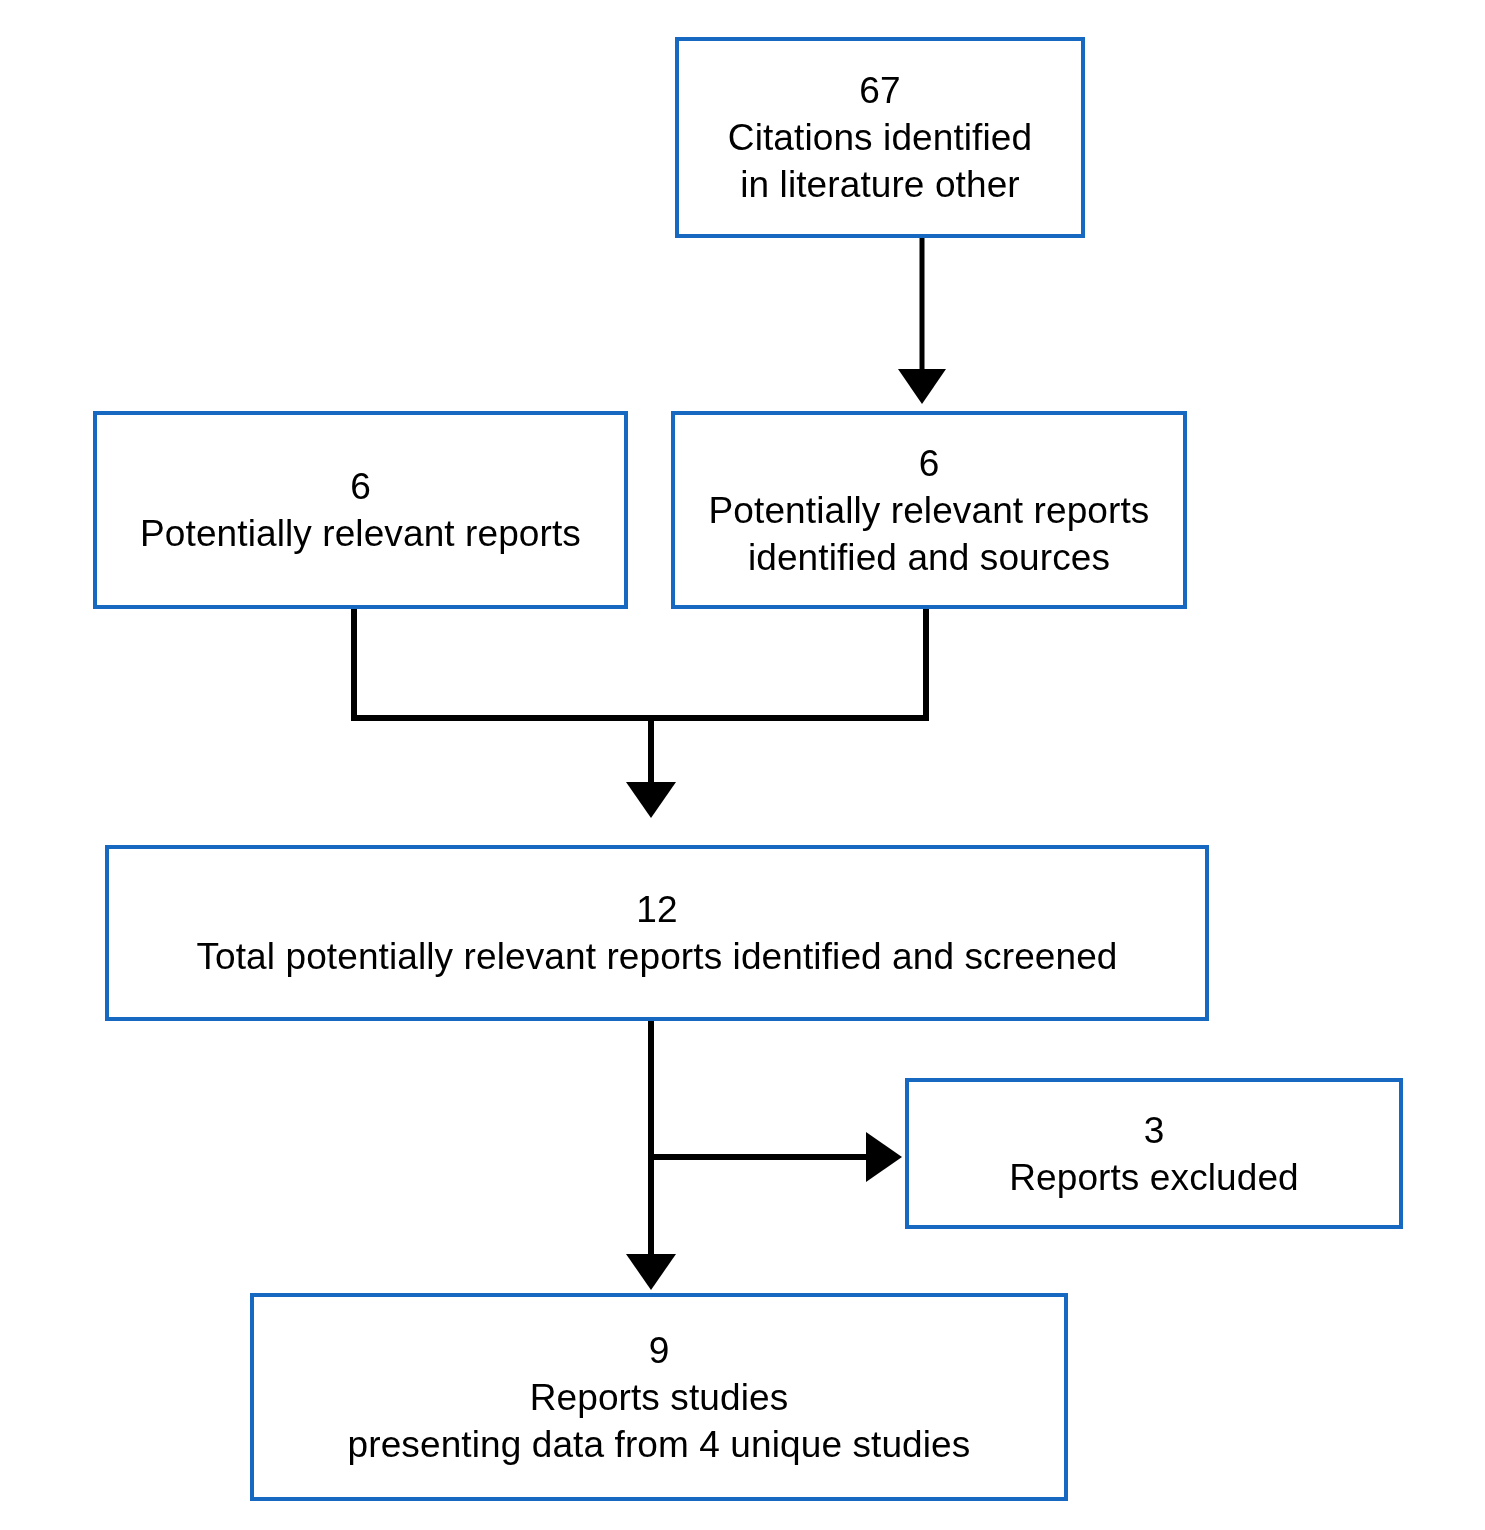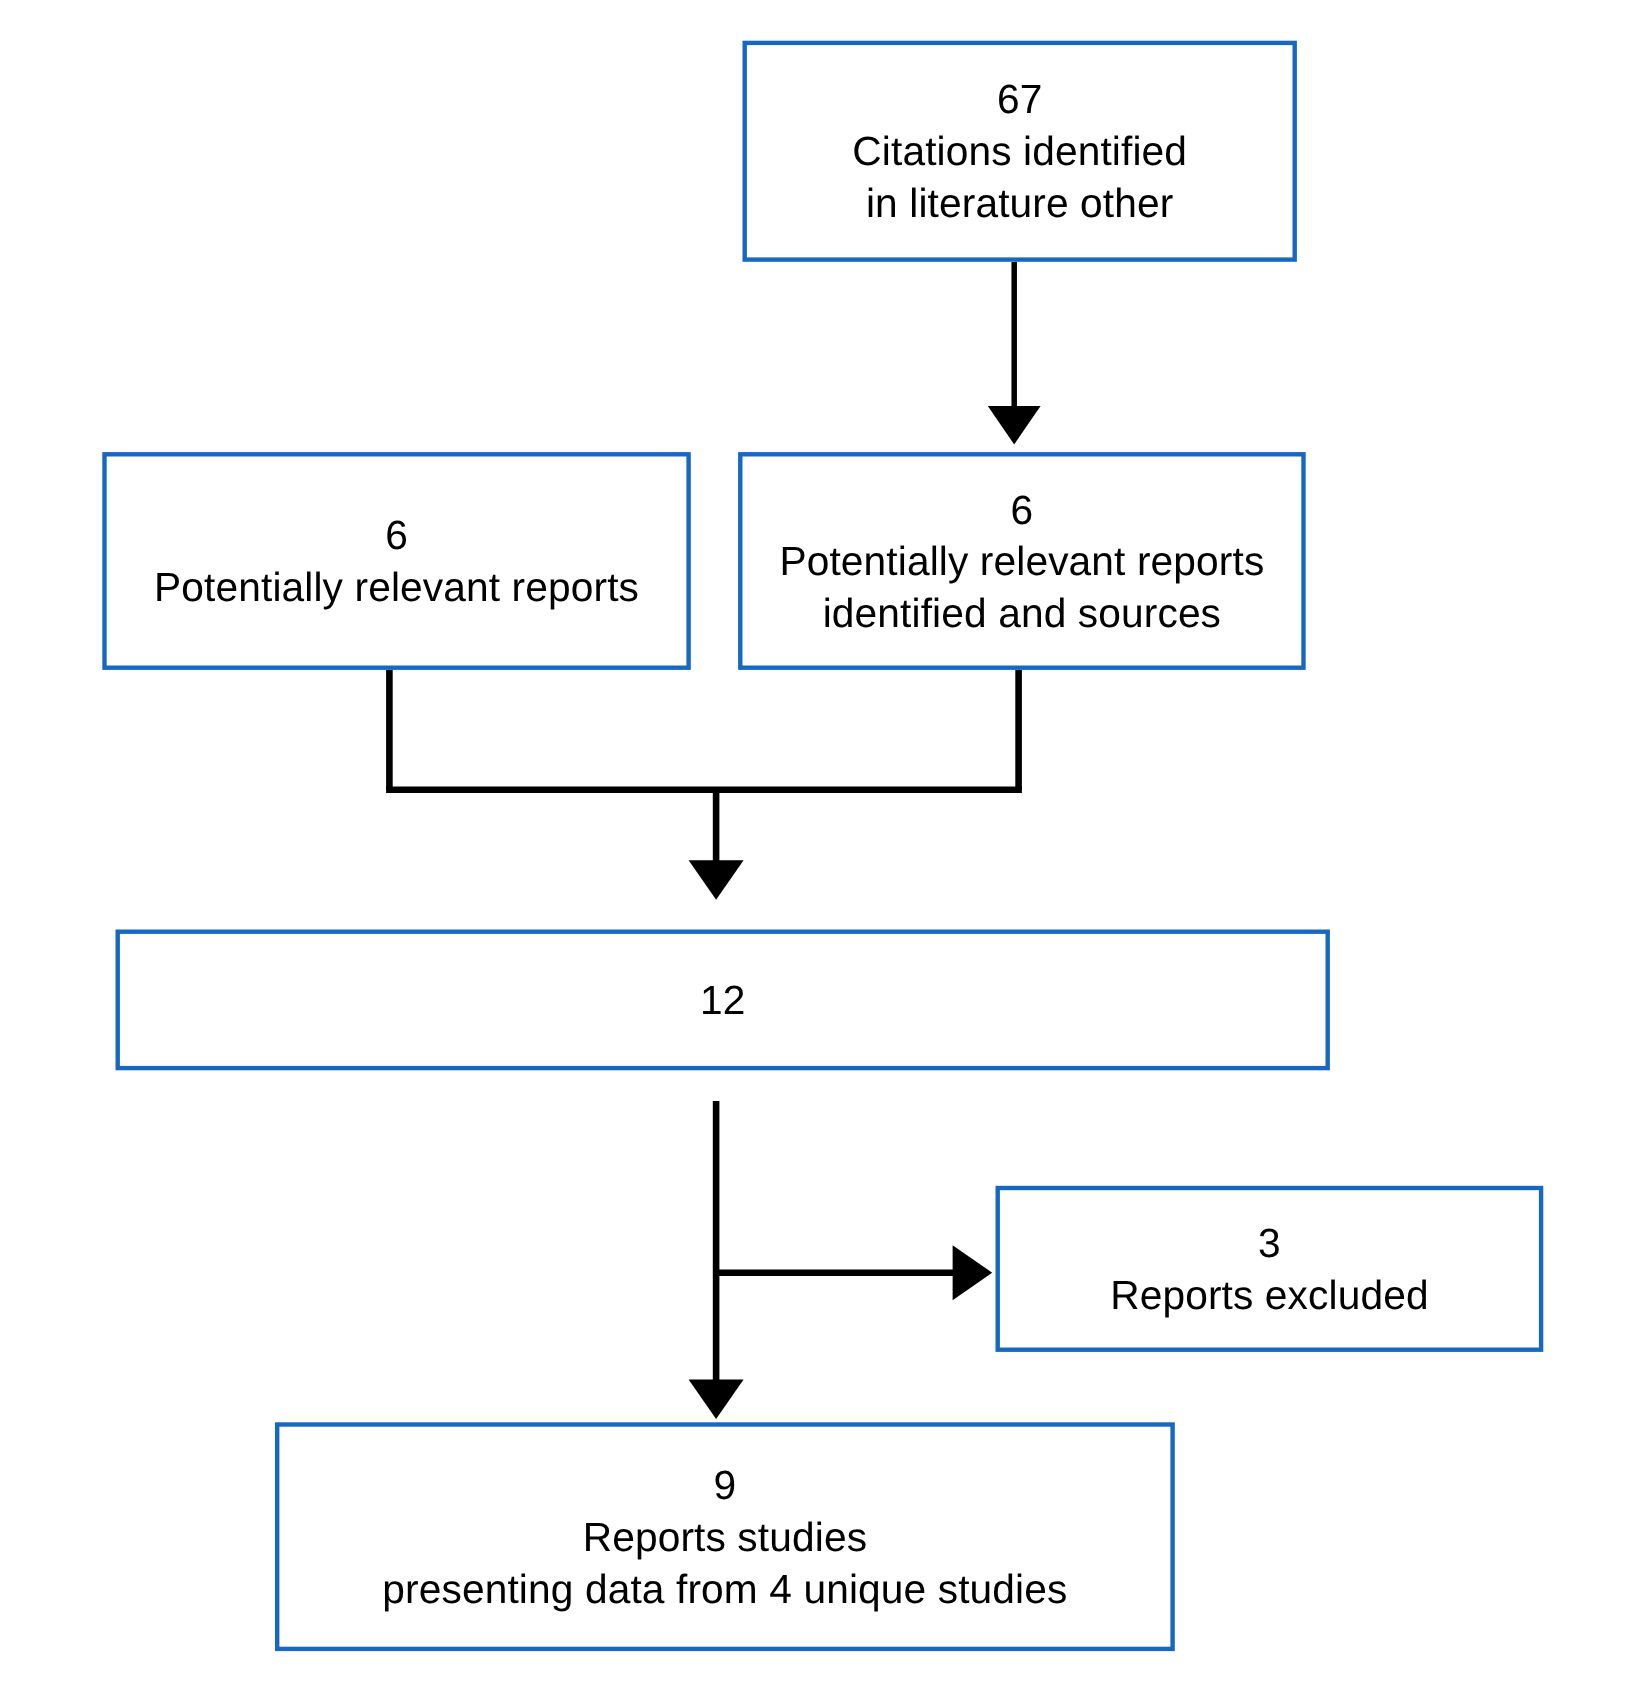--- a/index.html
+++ b/index.html
@@ -41,24 +41,24 @@
   }
   .node-line {
     display: block;
     font-size: 37px;
     line-height: 47px;
     letter-spacing: 0.1px;
     white-space: nowrap;
     color: #000000;
   }
   
-  #box-citations   { left: 675px;  top: 37px;   width: 504px; height: 201px; }
+  #box-citations   { left: 675px;  top: 37px;   width: 410px; height: 201px; }
   #box-other       { left: 93px;   top: 411px;  width: 535px; height: 198px; }
   #box-screened    { left: 671px;  top: 411px;  width: 516px; height: 198px; }
-  #box-total       { left: 105px;  top: 845px;  width: 1104px; height: 128px; }
+  #box-total       { left: 105px;  top: 845px;  width: 1104px; height: 176px; }
   #box-excluded    { left: 905px;  top: 1078px; width: 498px; height: 151px; }
   #box-included    { left: 250px;  top: 1293px; width: 818px; height: 208px; }
 </style>
 </head>
 <body>
 
 <div id="flow-root">
 
   <svg class="connectors" viewBox="0 0 1485 1530" xmlns="http://www.w3.org/2000/svg">
 
@@ -98,20 +98,21 @@
   </div>
 
   <div class="node-box" id="box-screened">
     <span class="node-line">6</span>
     <span class="node-line">Potentially relevant reports</span>
     <span class="node-line">identified and sources</span>
   </div>
 
   <div class="node-box" id="box-total">
     <span class="node-line">12</span>
+    <span class="node-line">Total potentially relevant reports identified and screened</span>
   </div>
 
   <div class="node-box" id="box-excluded">
     <span class="node-line">3</span>
     <span class="node-line">Reports excluded</span>
   </div>
 
   <div class="node-box" id="box-included">
     <span class="node-line">9</span>
     <span class="node-line">Reports studies</span>

